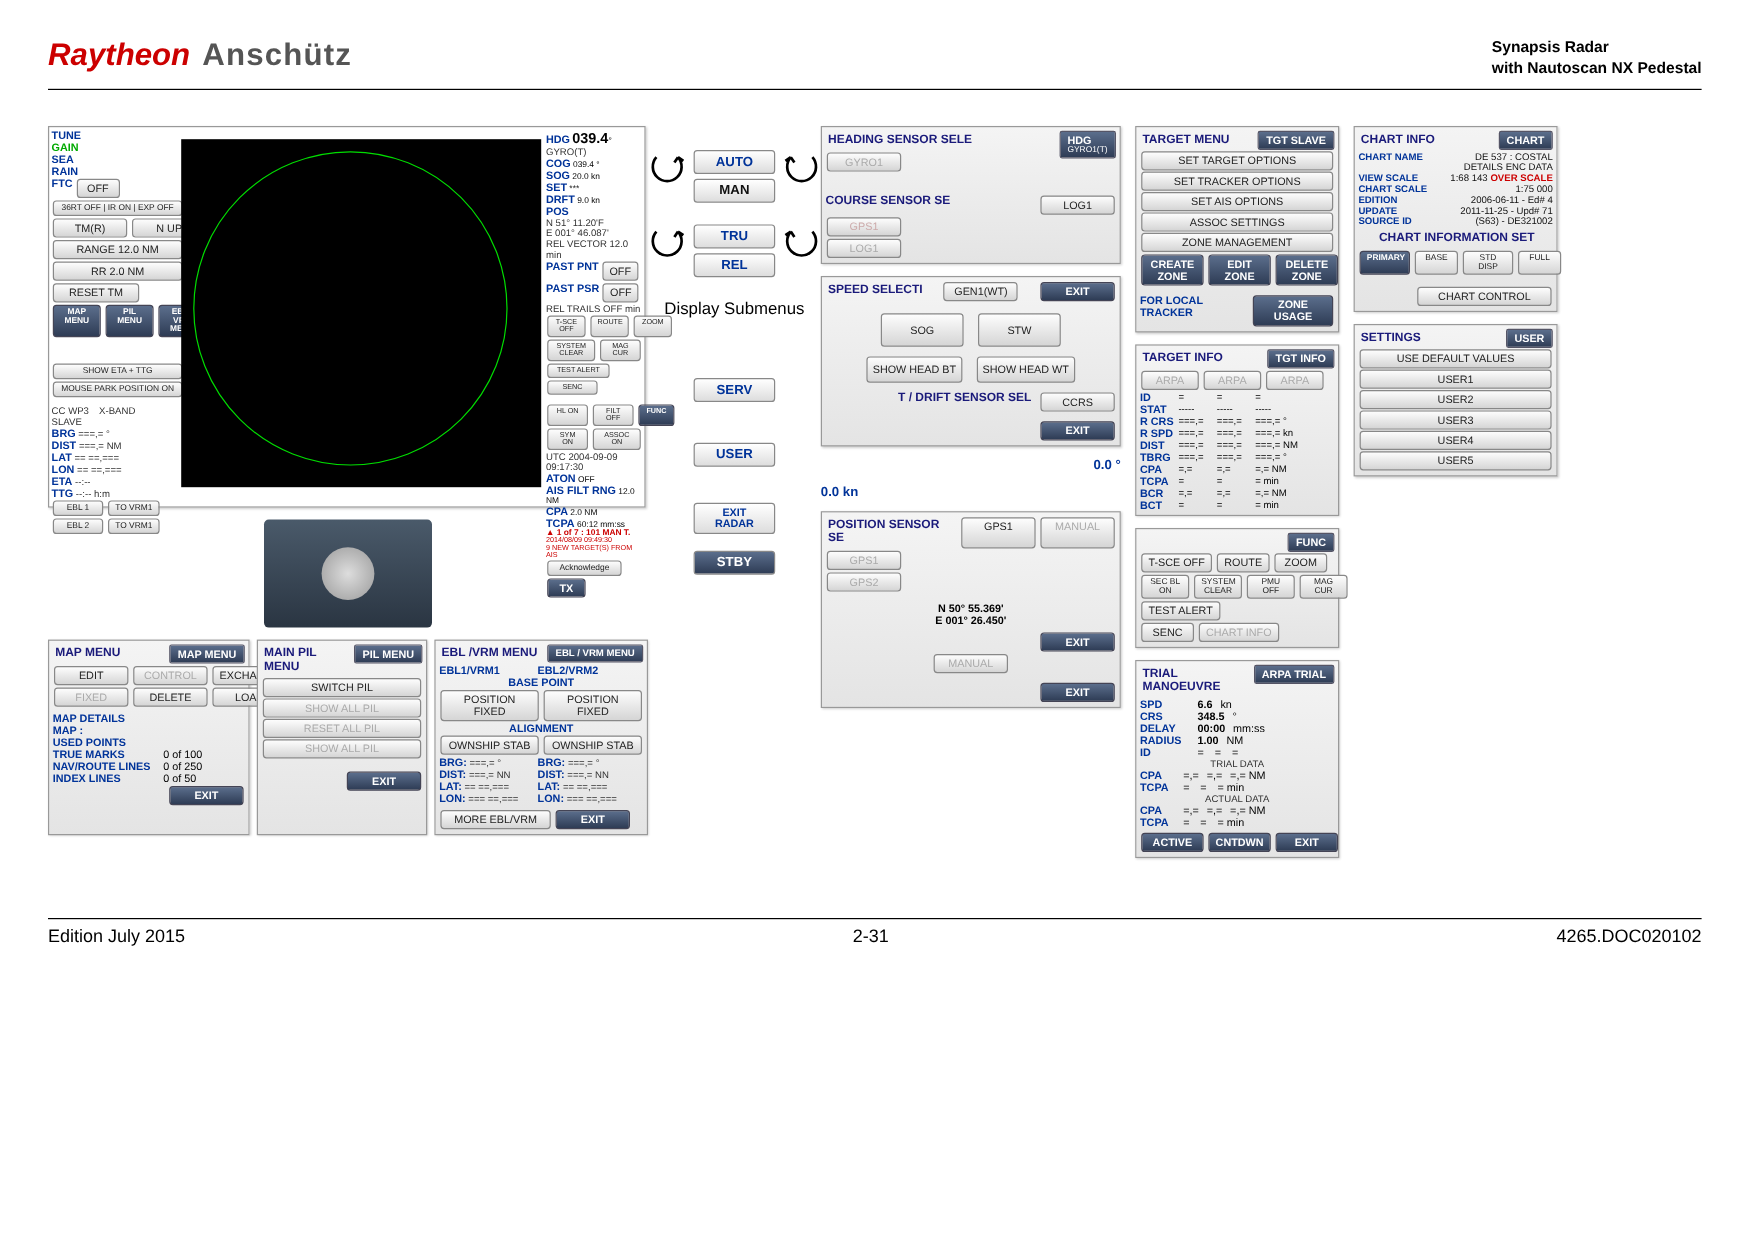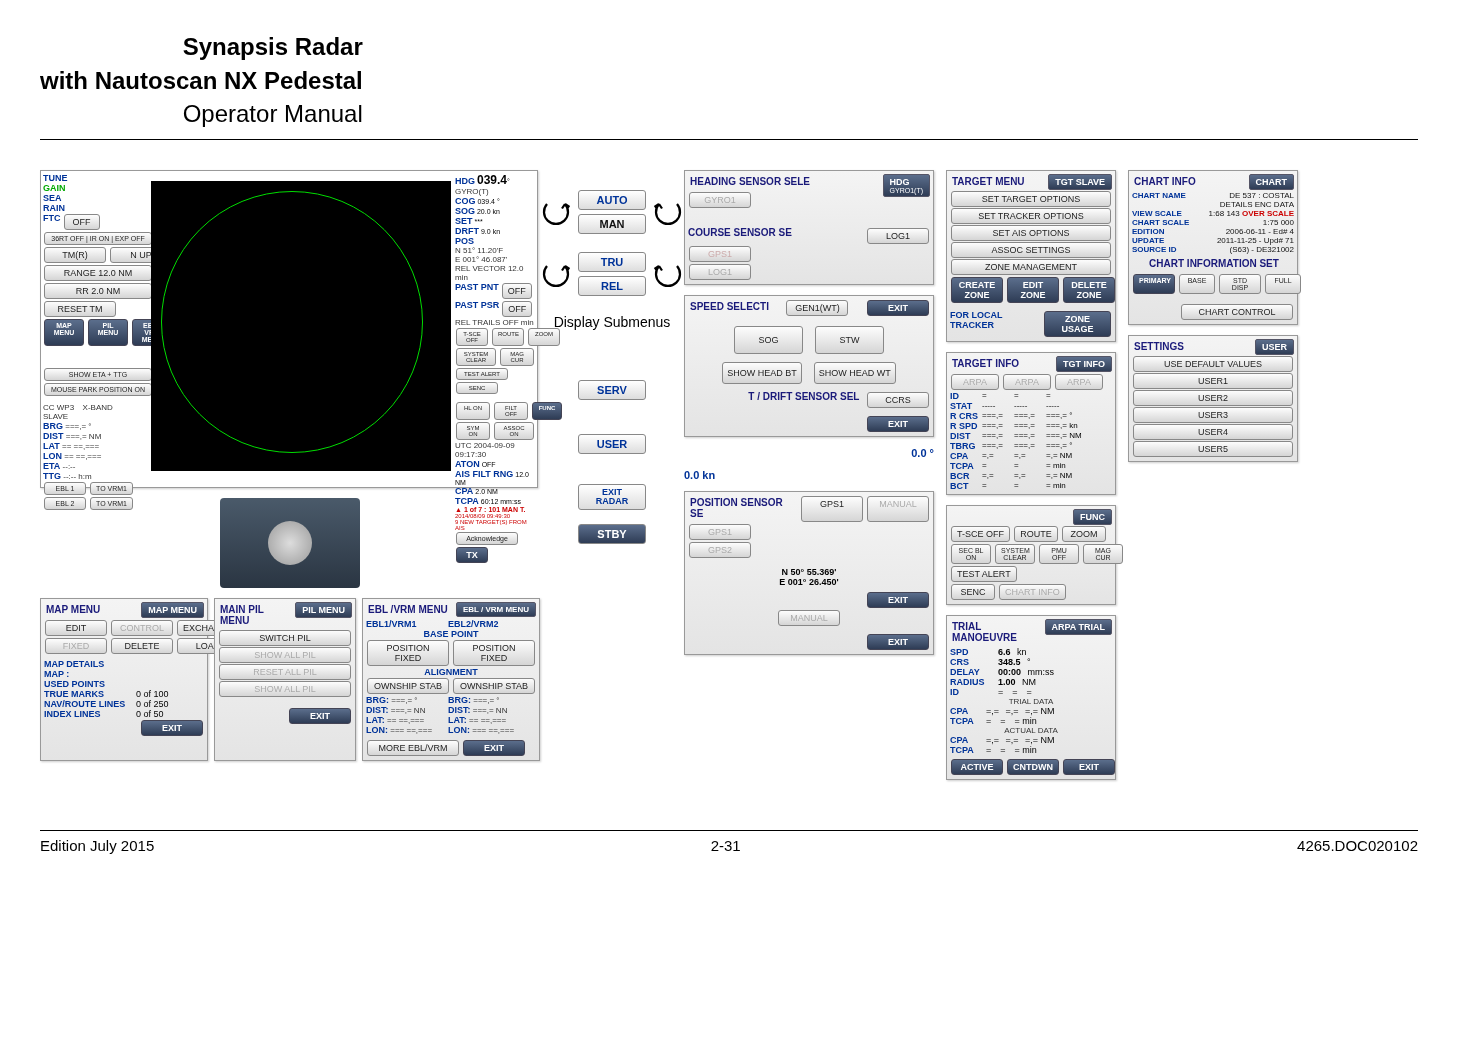--- a/index.html
+++ b/index.html
@@ -15,21 +15,21 @@
     display: flex;
     justify-content: space-between;
     align-items: flex-start;
     border-bottom: 1px solid #000;
     padding-bottom: 8px;
     margin-bottom: 30px;
   }
   .logo { display: flex; align-items: center; gap: 10px; font-size: 26px; font-weight: bold; }
   .logo .ray { color: #c00; font-style: italic; }
   .logo .ans { color: #555; letter-spacing: 1px; }
-  .doc-title { text-align: right; font-size: 24px; line-height: 1.4; }
+  .doc-title { text-align: left; font-size: 13px; line-height: 1.4; }
   .doc-title .b { font-weight: bold; }
   .figure-area {
     display: flex;
     gap: 12px;
     flex-wrap: wrap;
   }
   .col { display: flex; flex-direction: column; gap: 10px; }
   .panel {
     border: 1px solid #999;
     background: linear-gradient(#f4f4f4,#e4e4e4);
@@ -77,36 +77,39 @@
     border-top:1px solid #000;
     padding-top:6px;
     margin-top:50px;
     font-size:15px;
   }
   .caption { font-size:18px; margin-top:30px; }
   .display-sub-label { font-size:14px; }
   .stacked-btns { display:flex; flex-direction:column; gap:4px; align-items:center;}
   .side-small-btn { background:linear-gradient(#fff,#ddd); border:1px solid #888; border-radius:3px; padding:3px 8px; font-size:11px; font-weight:bold; color:#003399; width:50px; text-align:center;}
   .side-small-btn.d { background:linear-gradient(#5b6e8c,#2e3c55); color:#fff;}
-  .arrow-pair { display:flex; align-items:flex-end; gap:4px;}
+  .arrow-pair { display:flex; align-items:flex-start; gap:4px;}
   .arrow-pair svg { width:36px; height:36px;}
   .chart-info-row { display:flex; justify-content:space-between; font-size:8px; color:#003399; font-weight:bold;}
   .chart-info-row span:last-child { color:#111; font-weight:normal;}
   .clearfix::after { content:""; display:block; clear:both;}
   .mini-knob { width:140px; height:90px; background:linear-gradient(#4a5a6a,#2a3542); border-radius:4px; display:flex; align-items:center; justify-content:center;}
   .mini-knob .knob { width:44px; height:44px; border-radius:50%; background:radial-gradient(#ddd,#999);}
 </style>
 </head>
 <body>
 
 <div class="header">
+  <div class="logo">
+    <span class="ray">Raytheon</span>
+    <span class="ans">Anschütz</span>
+  </div>
   <div class="doc-title">
     <div class="b">Synapsis Radar</div>
     <div class="b">with Nautoscan NX Pedestal</div>
-    <div>Operator Manual</div>
   </div>
 </div>
 
 <div class="figure-area">
 
   <div class="col" style="width:500px">
     <div class="radar-box panel">
 
       <div style="position:absolute;left:2px;top:2px;width:104px">
         <div class="lbl">TUNE</div>

